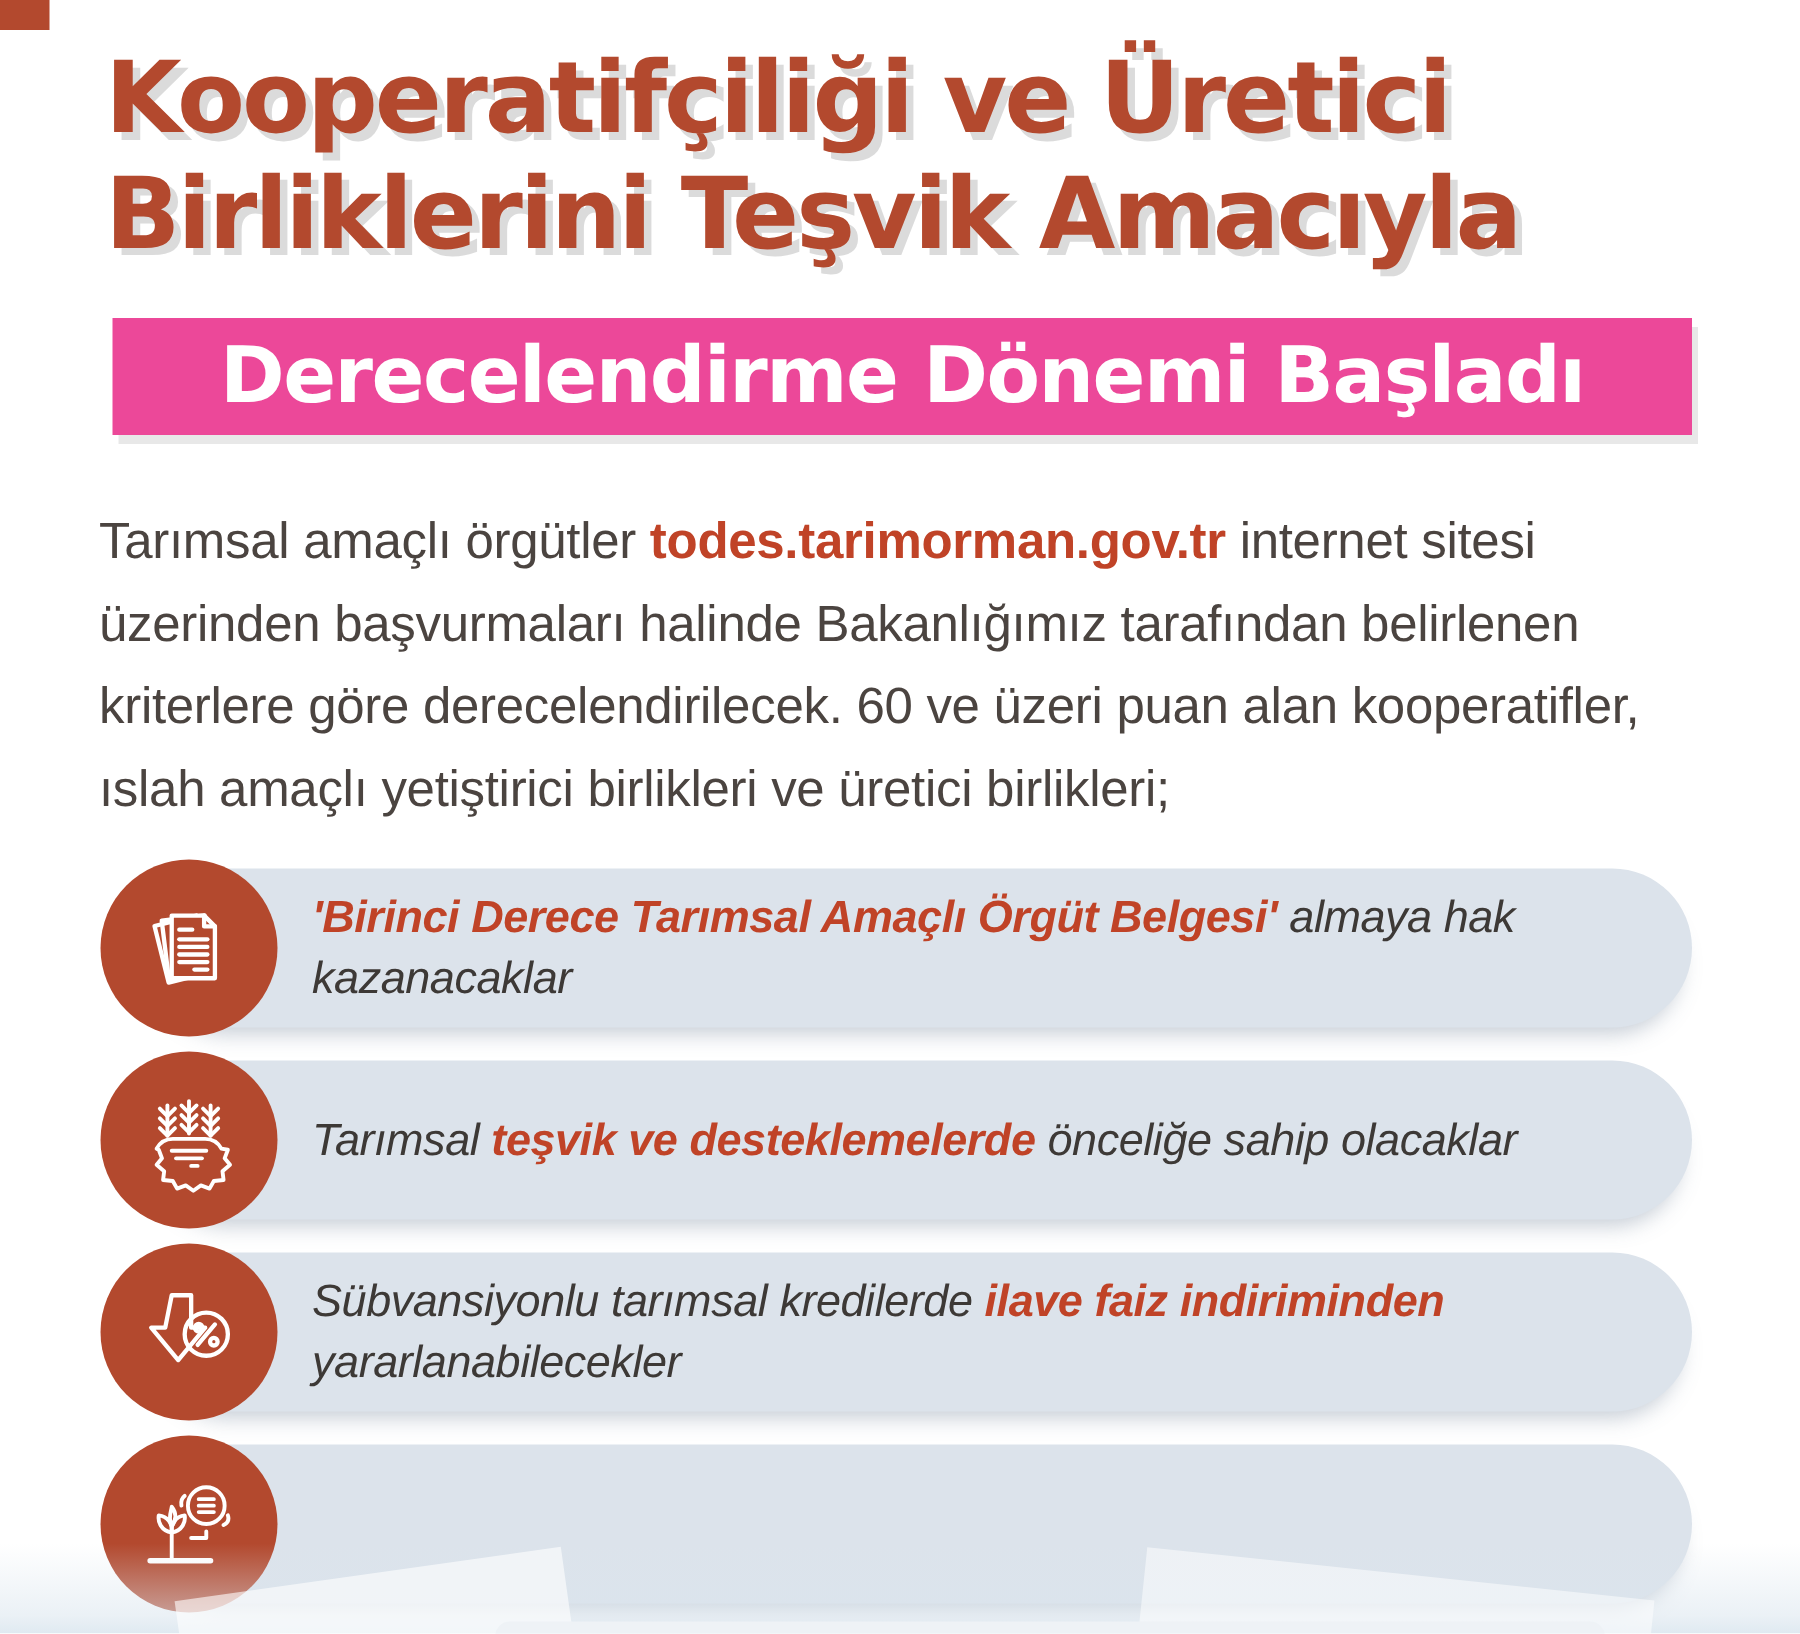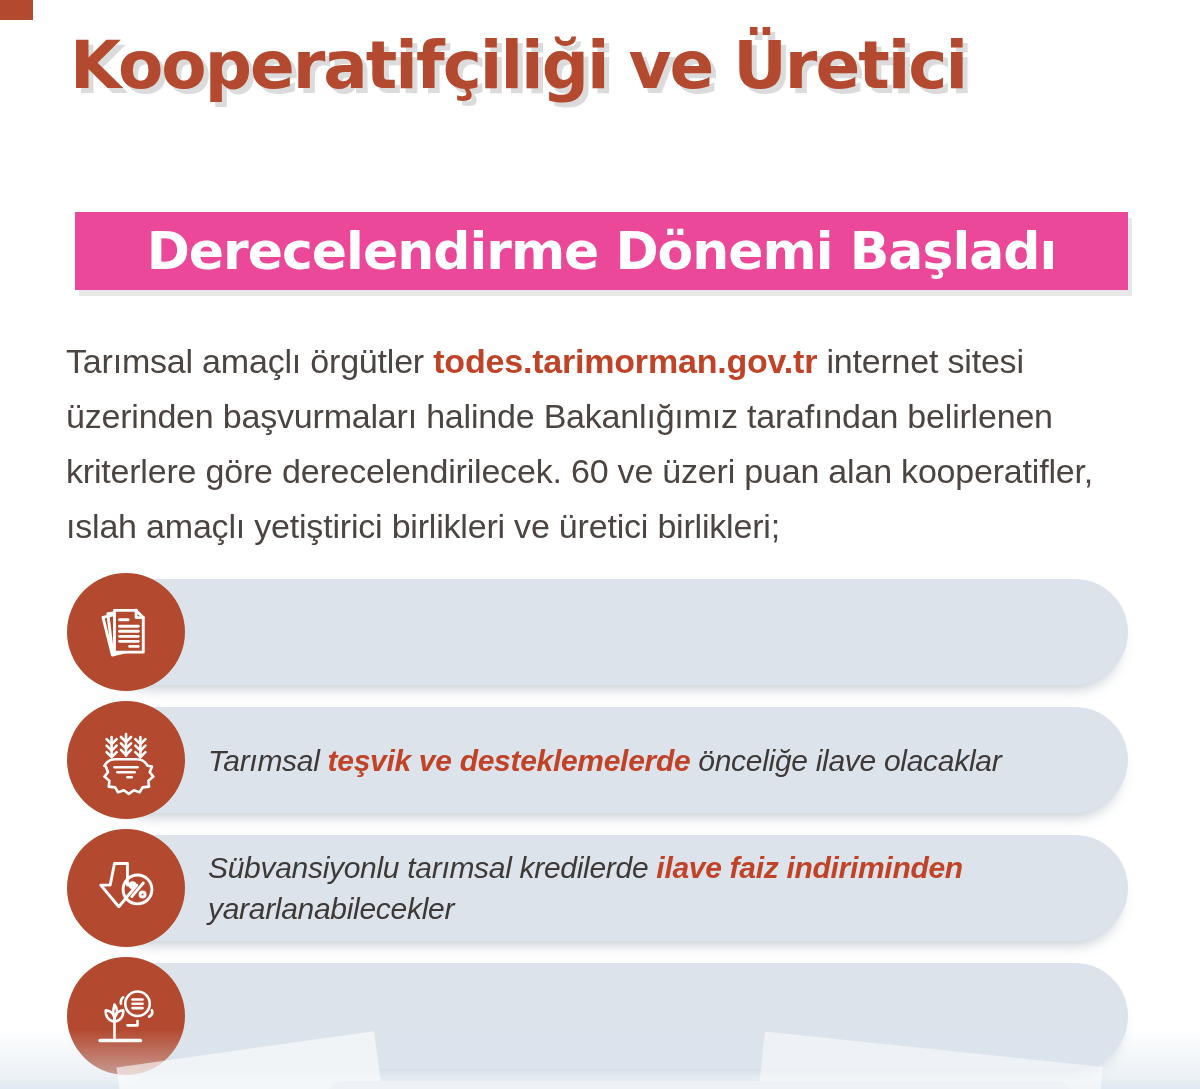--- a/index.html
+++ b/index.html
@@ -120,20 +120,21 @@
 </style>
 </head>
 <body>
 
 <div class="page">
 
   <div class="corner-accent"></div>
 
   <h1 class="title">
     <span class="title-line">Kooperatifçiliği ve Üretici</span>
+    <span class="title-line">Birliklerini Teşvik Amacıyla</span>
   </h1>
 
   <div class="banner">
     <span>Derecelendirme Dönemi Başladı</span>
   </div>
 
   <p class="intro"><span>Tarımsal amaçlı örgütler </span><span class="link">todes.tarimorman.gov.tr</span><span> internet sitesi üzerinden başvurmaları halinde Bakanlığımız tarafından belirlenen kriterlere göre derecelendirilecek. 60 ve üzeri puan alan kooperatifler, ıslah amaçlı yetiştirici birlikleri ve üretici birlikleri;</span></p>
 
   <div class="benefits">
 
@@ -146,20 +147,23 @@
           <path d="M34 20 h30 l10 10 v48 h-40 z" fill="#b3492e"></path>
           <path d="M64 20 v10 h10"></path>
           <path d="M41 33 h12"></path>
           <path d="M41 42 h26"></path>
           <path d="M41 49 h26"></path>
           <path d="M41 56 h26"></path>
           <path d="M41 63 h26"></path>
           <path d="M55 70 h12"></path>
         </svg>
       </div>
+      <div class="benefit-text">
+        <span><span class="reg"></span><span class="hl">'Birinci Derece Tarımsal Amaçlı Örgüt Belgesi'</span><span class="reg"> almaya hak kazanacaklar</span></span>
+      </div>
     </div>
 
     <div class="benefit-row">
       <div class="pill"></div>
       <div class="icon-circle">
         <svg viewBox="0 0 100 100" fill="none" stroke="#ffffff" stroke-width="3.6" stroke-linecap="round" stroke-linejoin="round">
 
           <path d="M30 46 V18"></path>
           <path d="M30 28 l-7 -7 M30 28 l7 -7 M30 37 l-7 -7 M30 37 l7 -7 M30 46 l-7 -7 M30 46 l7 -7"></path>
           <path d="M50 44 V14"></path>
@@ -167,21 +171,21 @@
           <path d="M70 46 V18"></path>
           <path d="M70 28 l-7 -7 M70 28 l7 -7 M70 37 l-7 -7 M70 37 l7 -7 M70 46 l-7 -7 M70 46 l7 -7"></path>
 
           <path d="M20 58 q5 -9 15 -9 h30 q10 0 15 9 l6 1 -3 8 5 6 -7 6 1 8 -9 1 -4 7 -8 -3 -7 5 -7 -5 -8 3 -4 -7 -9 -1 1 -8 -7 -6 5 -6 -3 -8 z"></path>
           <path d="M34 60 h32"></path>
           <path d="M38 67 h24"></path>
           <path d="M52 74 h6"></path>
         </svg>
       </div>
       <div class="benefit-text">
-        <span><span class="reg">Tarımsal </span><span class="hl">teşvik ve desteklemelerde</span><span class="reg"> önceliğe ilave olacaklar</span></span>
+        <span><span class="reg">Tarımsal </span><span class="hl">teşvik ve desteklemelerde</span><span class="reg"> önceliğe sahip olacaklar</span></span>
       </div>
     </div>
 
     <div class="benefit-row">
       <div class="pill"></div>
       <div class="icon-circle">
         <svg viewBox="0 0 100 100" fill="none" stroke="#ffffff" stroke-width="4" stroke-linecap="round" stroke-linejoin="round">
           <path d="M34 16 h18 v30 h13 L40 76 15 46 h13 z"></path>
           <circle cx="66" cy="52" r="20"></circle>
           <circle cx="59" cy="46" r="3.5"></circle>

